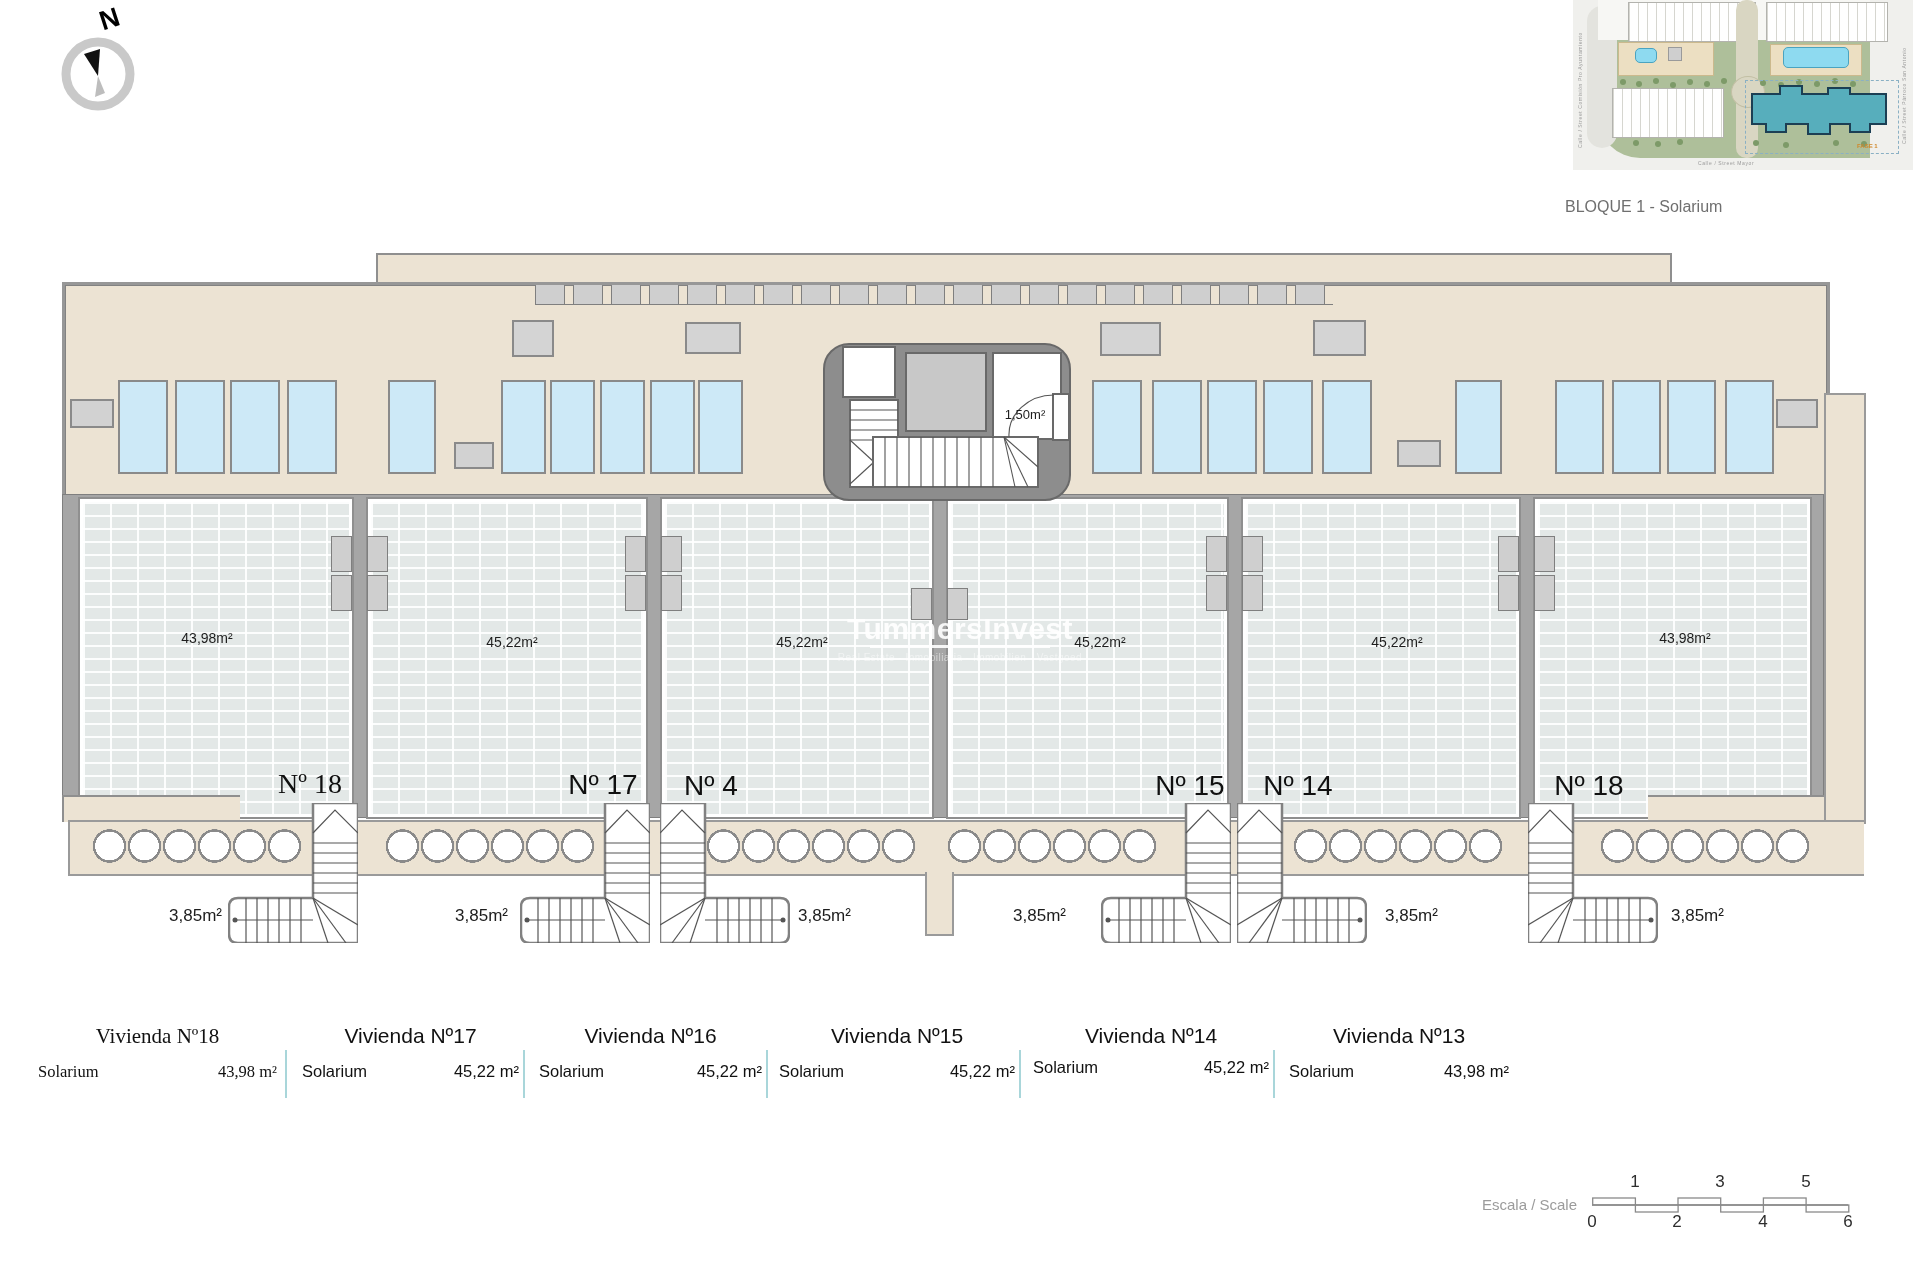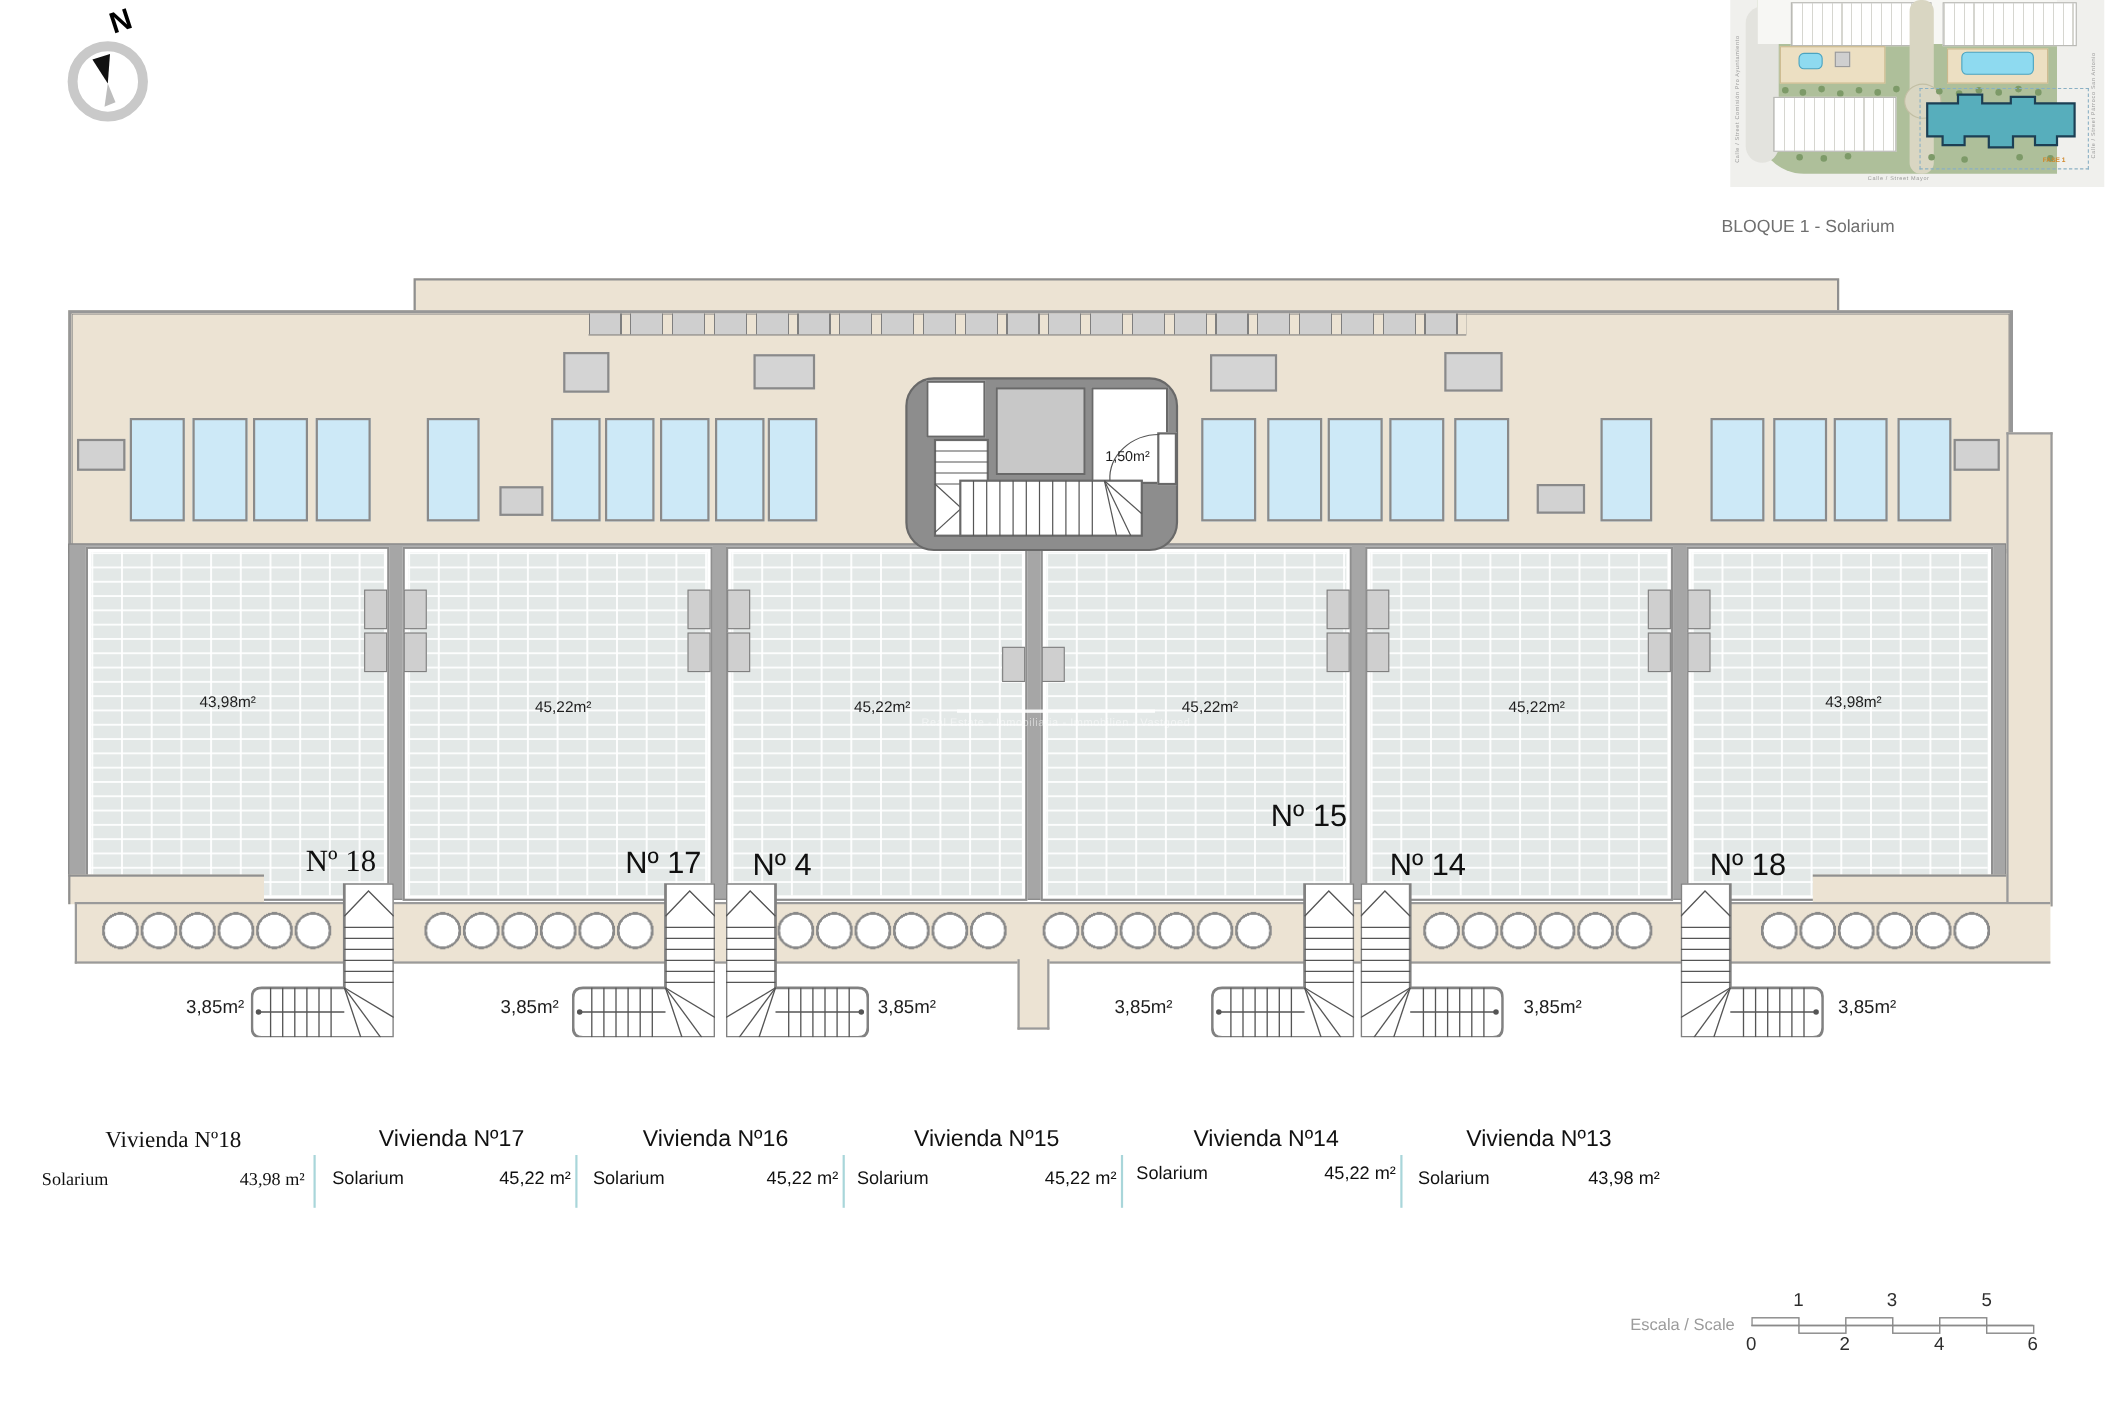--- a/index.html
+++ b/index.html
@@ -367,34 +367,35 @@
         <line x1="158" y1="94" x2="158" y2="144"></line>
       <line x1="170" y1="94" x2="170" y2="144"></line>
       <line x1="181" y1="94" x2="215" y2="124"></line>
         <line x1="181" y1="94" x2="205" y2="144"></line>
         <line x1="181" y1="94" x2="192" y2="144"></line>
       <path d="M186,94 A45,40 0 0 1 231,52"></path>
     </g>
   </svg>
   <div class="abs core-label" style="left:990px;top:407px;width:70px;">1,50m²</div>
 
+  <div class="abs wm-title" style="left:810px;top:612px;">TummersInvest</div>
   <div class="abs wm-line" style="left:870px;top:645px;width:180px;"></div>
   <div class="abs wm-sub" style="left:810px;top:652px;">Real Estate - Inmobiliaria - Immobilien - Vastgoed</div>
 
   <div class="abs area-label" style="left:207px;top:630px;">43,98m²</div>
   <div class="abs area-label" style="left:512px;top:634px;">45,22m²</div>
   <div class="abs area-label" style="left:802px;top:634px;">45,22m²</div>
   <div class="abs area-label" style="left:1100px;top:634px;">45,22m²</div>
   <div class="abs area-label" style="left:1397px;top:634px;">45,22m²</div>
   <div class="abs area-label" style="left:1685px;top:630px;">43,98m²</div>
 
   <div class="abs num-label" style="left:310px;top:768px;font-family:Liberation Serif, serif;">Nº 18</div>
   <div class="abs num-label" style="left:603px;top:769px;">Nº 17</div>
   <div class="abs num-label" style="left:711px;top:770px;">Nº 4</div>
-  <div class="abs num-label" style="left:1190px;top:726px;">Nº 15</div>
+  <div class="abs num-label" style="left:1190px;top:770px;">Nº 15</div>
   <div class="abs num-label" style="left:1298px;top:770px;">Nº 14</div>
   <div class="abs num-label" style="left:1589px;top:770px;">Nº 18</div>
 
   <div class="abs stair-label" style="left:140px;top:906px;text-align:right;">3,85m²</div>
   <div class="abs stair-label" style="left:426px;top:906px;text-align:right;">3,85m²</div>
   <div class="abs stair-label" style="left:798px;top:906px;text-align:left;">3,85m²</div>
   <div class="abs stair-label" style="left:984px;top:906px;text-align:right;">3,85m²</div>
   <div class="abs stair-label" style="left:1385px;top:906px;text-align:left;">3,85m²</div>
   <div class="abs stair-label" style="left:1671px;top:906px;text-align:left;">3,85m²</div>
 

